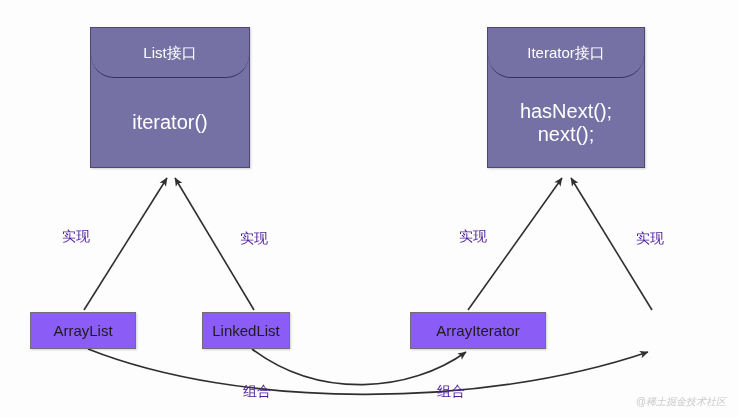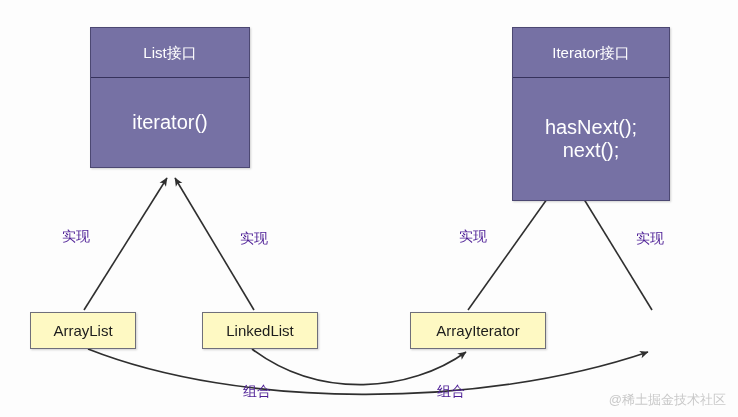--- a/index.html
+++ b/index.html
@@ -34,40 +34,41 @@
   }
   .iface-title {
     height: 50px;
     line-height: 50px;
     text-align: center;
     color: #ffffff;
     font-size: 15px;
     border-bottom: 1.5px solid #36325c;
     box-sizing: border-box;
     white-space: nowrap;
+    border-radius: 23px;
   }
   .iface-body {
     display: flex;
     flex-direction: column;
     align-items: center;
     justify-content: center;
     height: calc(100% - 50px);
     box-sizing: border-box;
     color: #ffffff;
     font-size: 20px;
   }
   .iface-body .m {
     line-height: 23px;
     white-space: nowrap;
   }
 
   
   .cls {
     position: absolute;
-    background: #fef9c3;
+    background: #8b5cf6;
     border: 1.5px solid #6f6f7a;
     box-sizing: border-box;
     display: flex;
     align-items: center;
     justify-content: center;
     color: #1c1c1c;
     font-size: 15px;
     white-space: nowrap;
     box-shadow: 1px 1px 2px rgba(0,0,0,0.18);
   }
@@ -78,23 +79,24 @@
     font-size: 14px;
     color: #4c1d95;
     white-space: nowrap;
   }
 
   
   .watermark {
     position: absolute;
     right: 12px;
     bottom: 8px;
-    font-size: 13px;
+    font-size: 10px;
     color: #c9c9c9;
     white-space: nowrap;
+    font-style: italic;
   }
 </style>
 </head>
 <body>
 
 <div id="canvas">
 
   <svg class="edges" viewBox="0 0 738 417">
     <defs>
       <marker id="solidarrow" markerWidth="11" markerHeight="11" refX="8.5" refY="4" orient="auto" markerUnits="userSpaceOnUse">
@@ -118,31 +120,31 @@
     <path d="M 252 349 C 320 400 410 392 466 352" stroke="#2f2f2f" stroke-width="1.6" fill="none" marker-end="url(#solidarrow2)"></path>
   </svg>
 
   <div class="iface" style="left:90px; top:27px; width:160px; height:141px;">
     <div class="iface-title">List接口</div>
     <div class="iface-body">
       <div class="m">iterator()</div>
     </div>
   </div>
 
-  <div class="iface" style="left:487px; top:27px; width:158px; height:174px;margin-left:25px;">
+  <div class="iface" style="left:487px; top:27px; width:158px; height:141px;">
     <div class="iface-title">Iterator接口</div>
     <div class="iface-body">
       <div class="m">hasNext();</div>
       <div class="m">next();</div>
     </div>
   </div>
 
   <div class="cls" style="left:30px; top:312px; width:106px; height:37px;">ArrayList</div>
 
-  <div class="cls" style="left:202px; top:312px; width:116px; height:37px;">LinkedList</div>
+  <div class="cls" style="left:202px; top:312px; width:88px; height:37px;">LinkedList</div>
 
   <div class="cls" style="left:410px; top:312px; width:136px; height:37px;">ArrayIterator</div>
 
 
   <div class="elabel" style="left:62px; top:228px;">实现</div>
   <div class="elabel" style="left:240px; top:230px;">实现</div>
   <div class="elabel" style="left:459px; top:228px;">实现</div>
   <div class="elabel" style="left:636px; top:230px;">实现</div>
 
   <div class="elabel" style="left:243px; top:383px;">组合</div>

